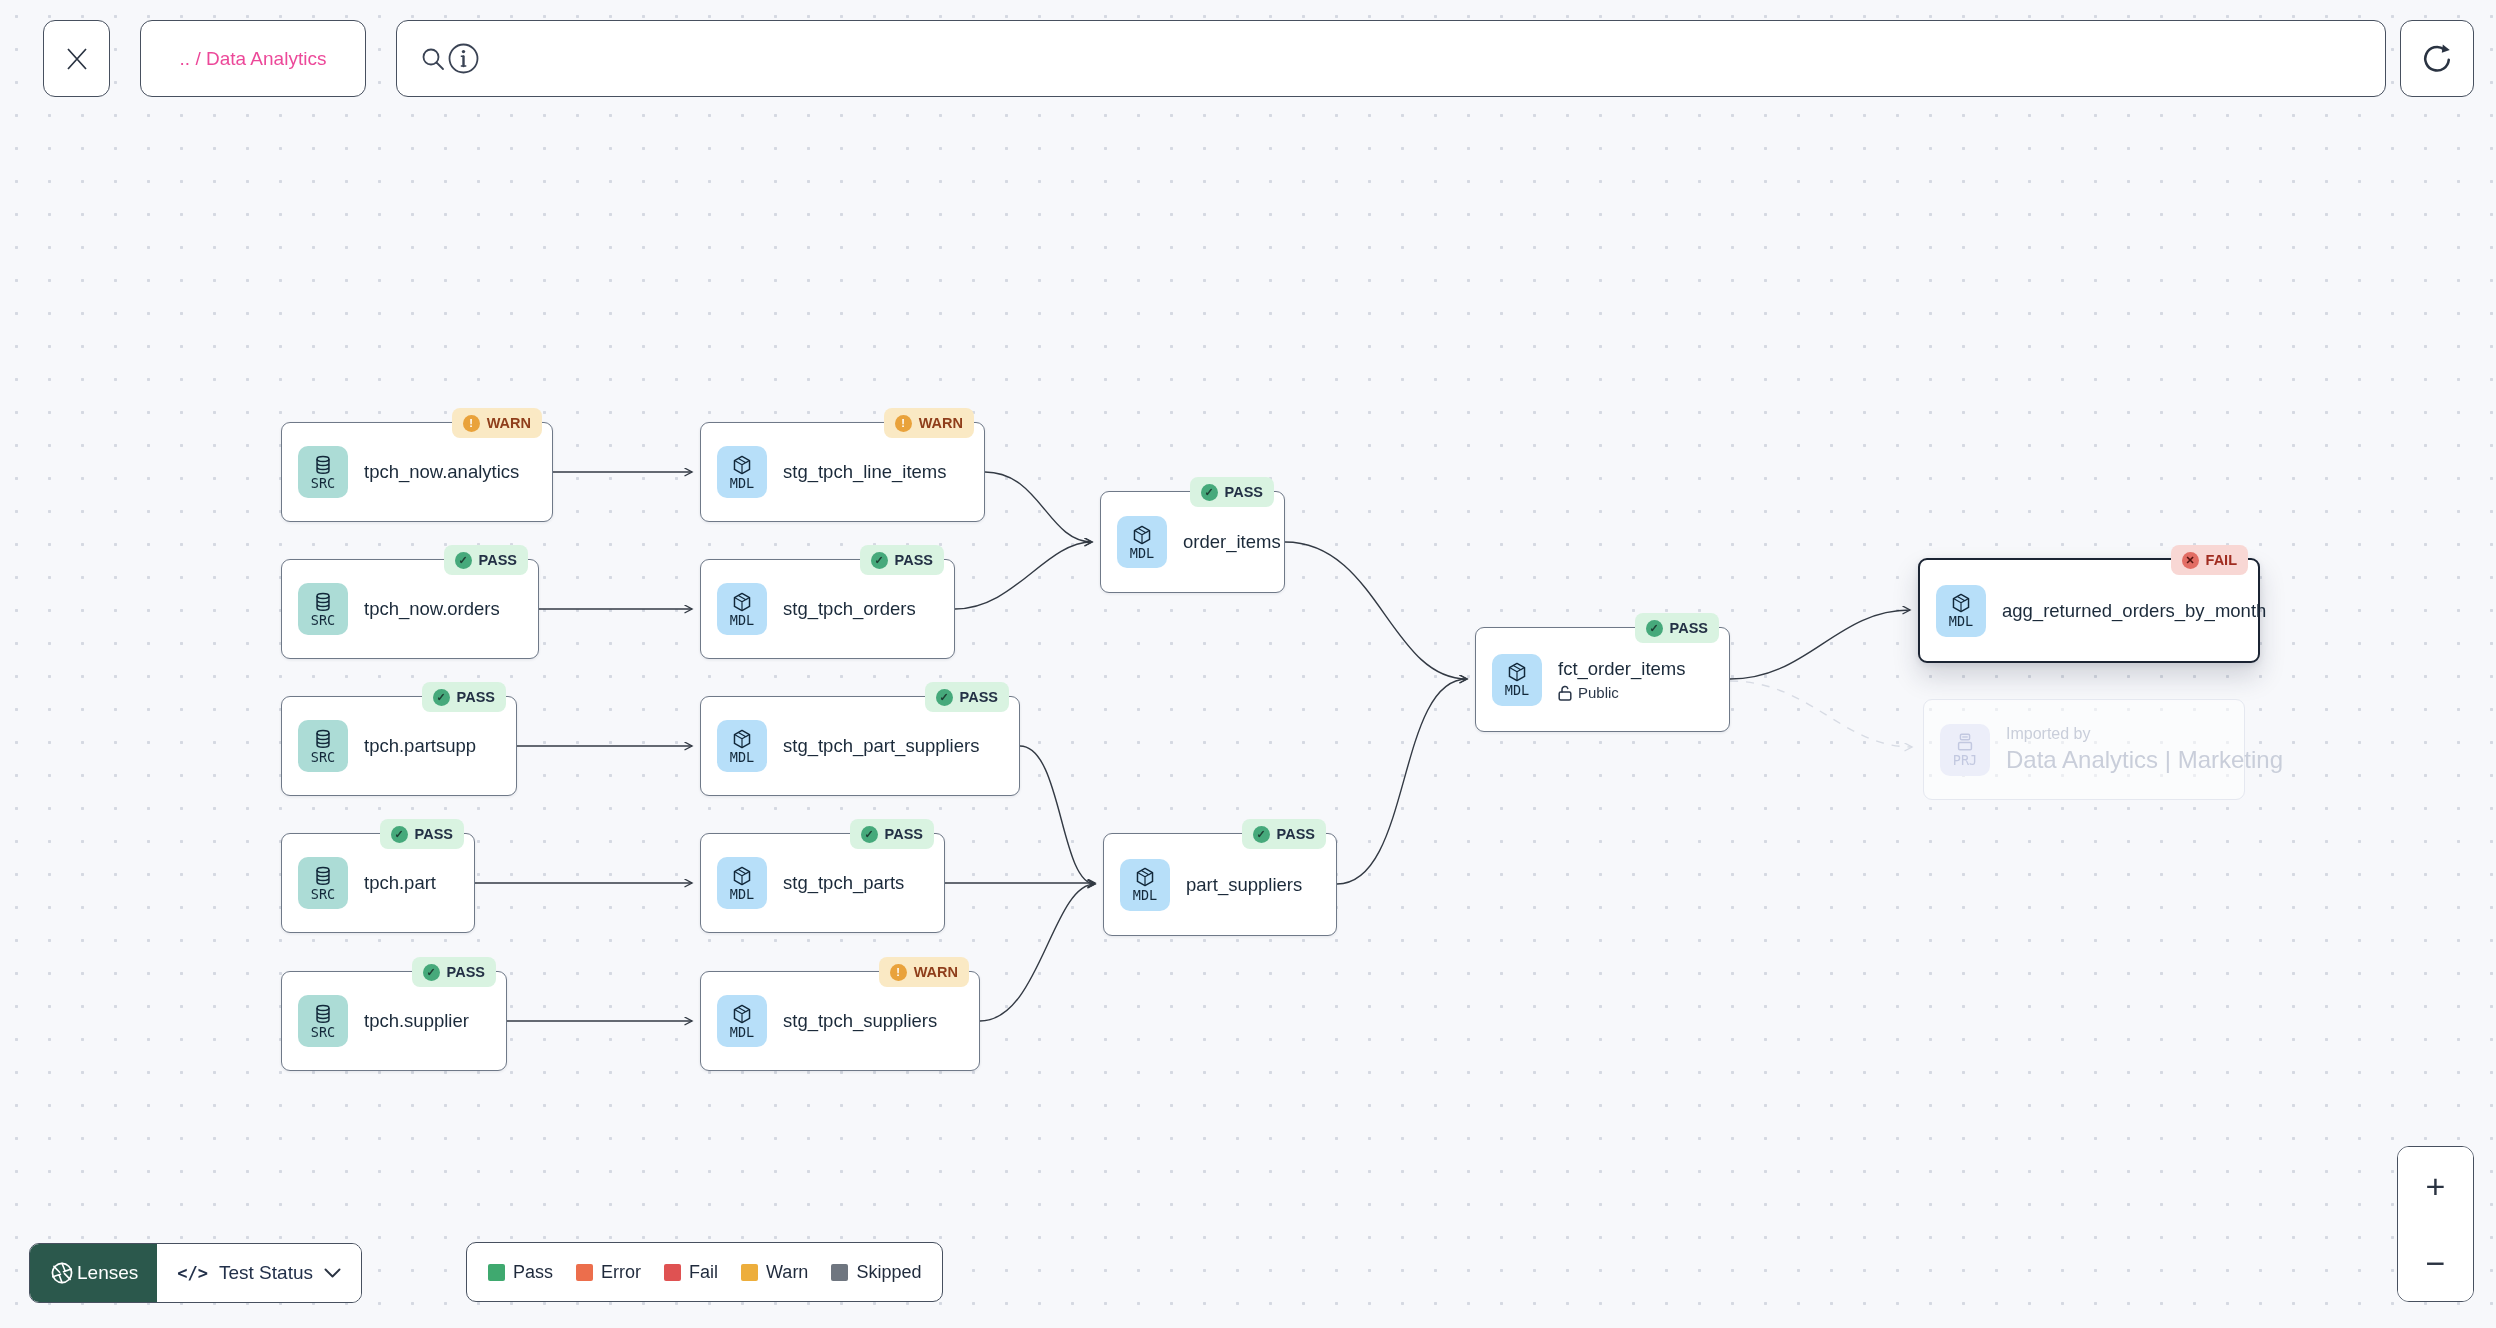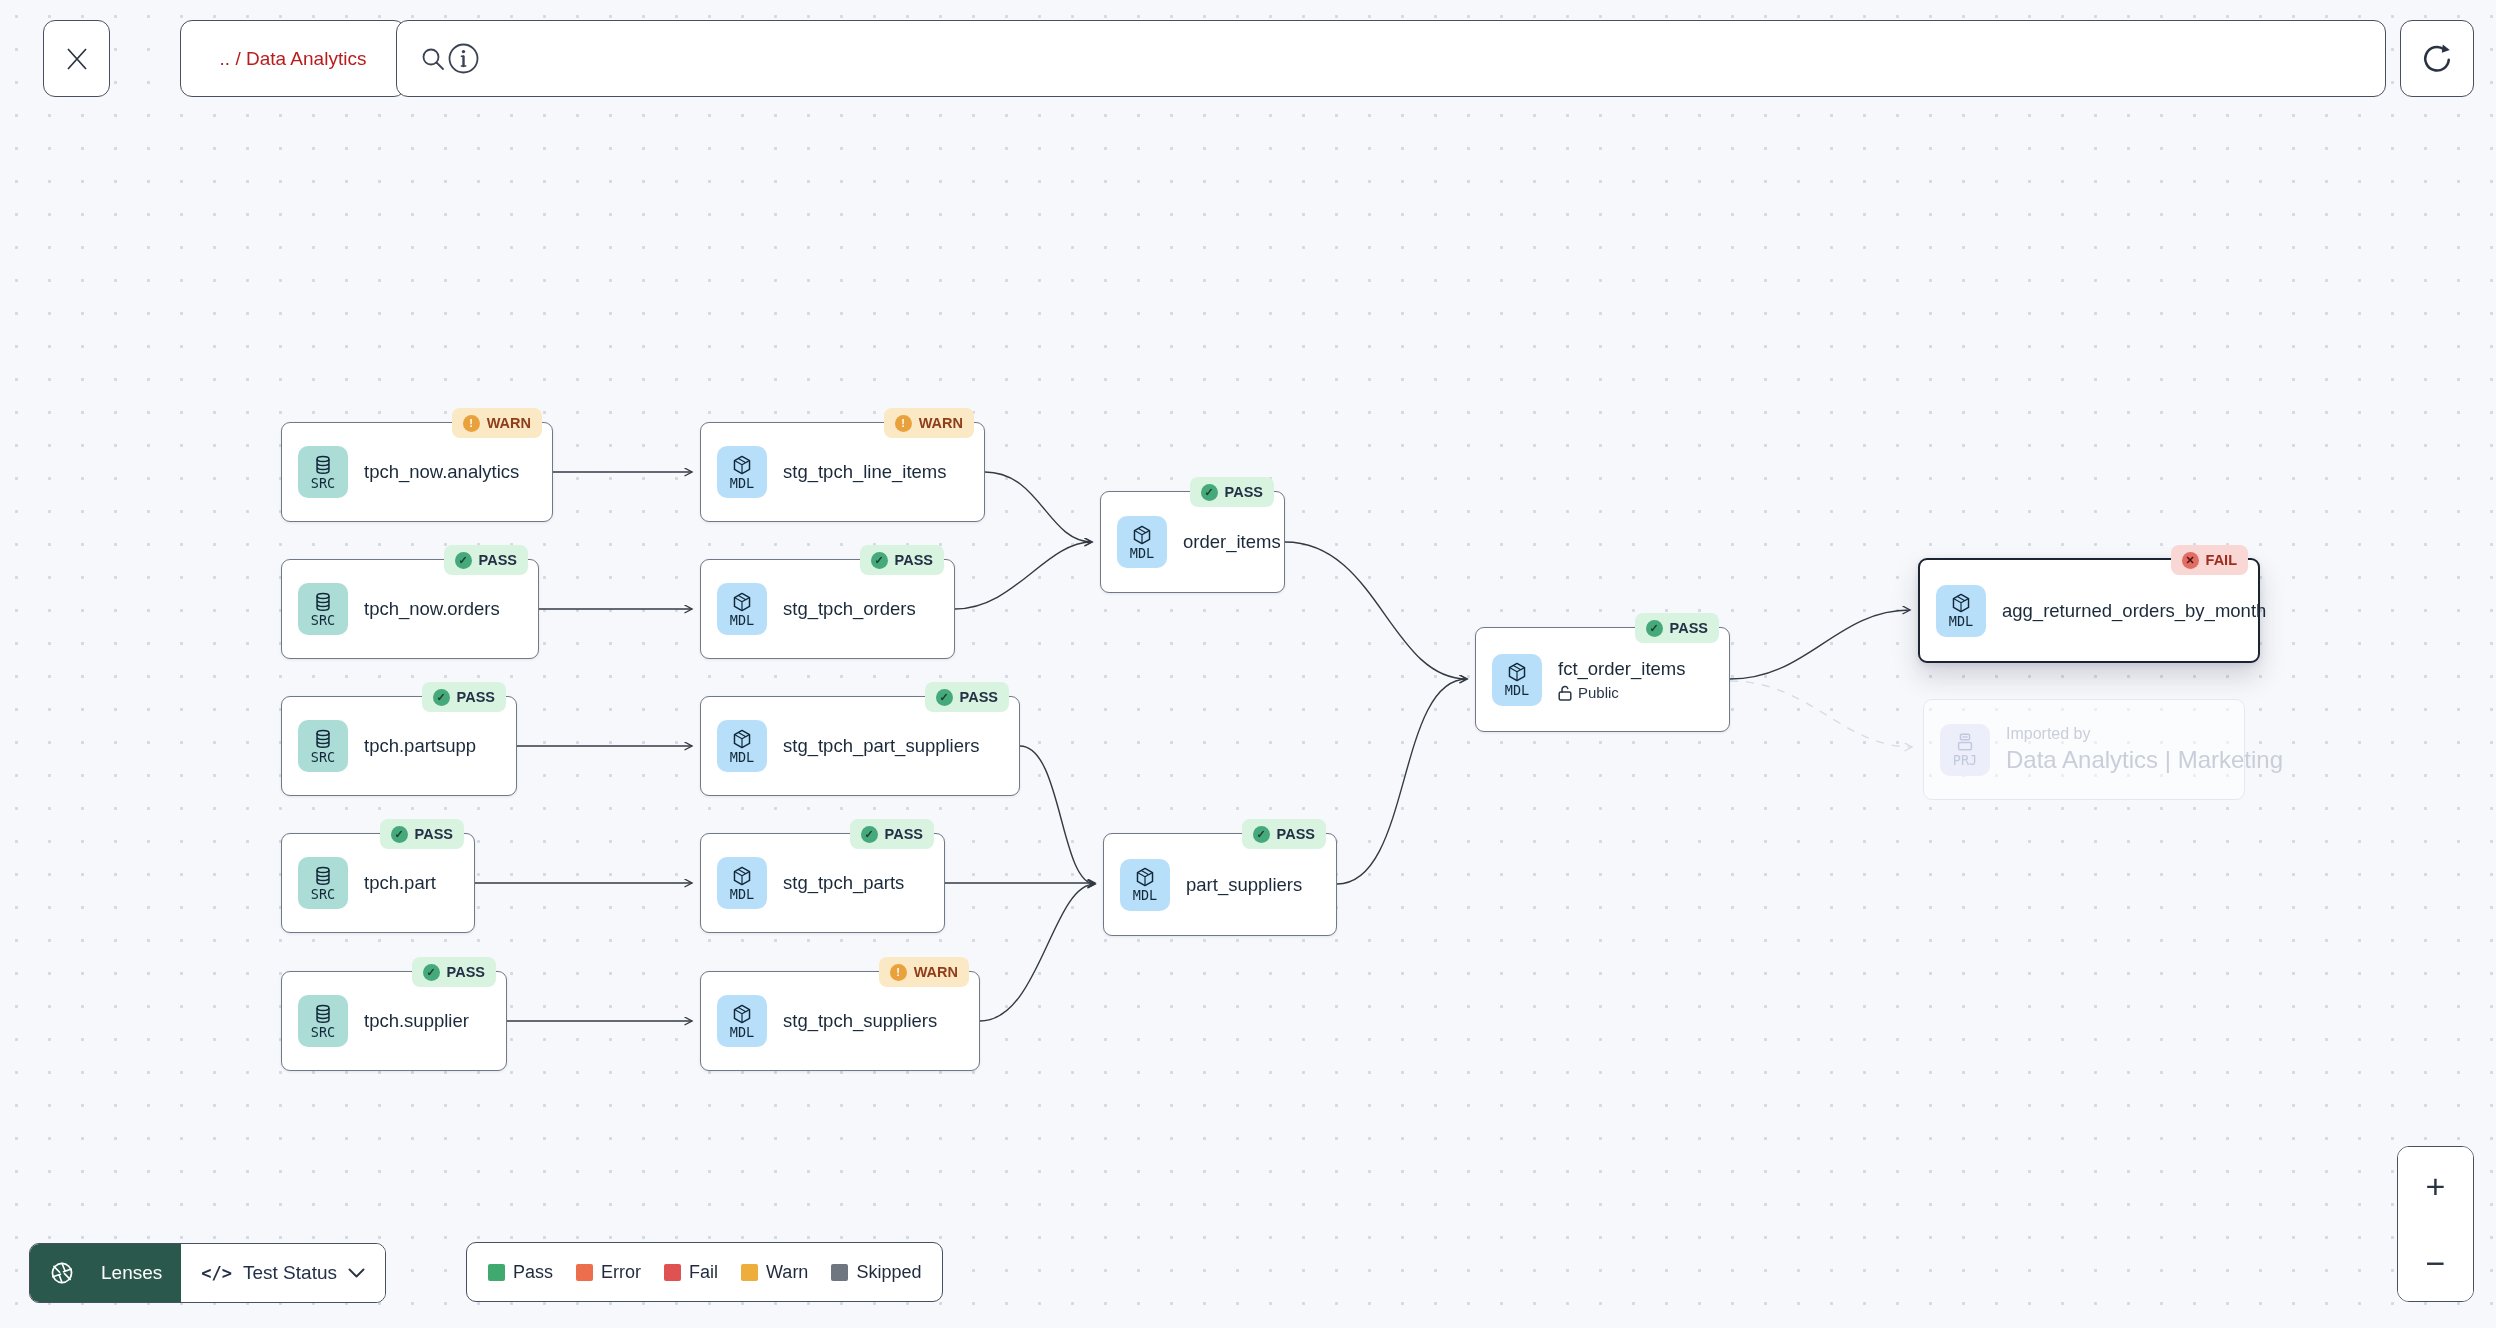--- a/index.html
+++ b/index.html
@@ -12,21 +12,21 @@
     color:#1B2A3A;
     position:relative;
   }
 
   
   .btn {
     position:absolute; background:#fff; border:1.6px solid #47505F; border-radius:12px;
     display:flex; align-items:center; justify-content:center; cursor:pointer;
   }
   #close-btn { left:43px; top:20px; width:67px; height:77px; }
-  #breadcrumb-btn { left:140px; top:20px; width:226px; height:77px; font-size:19px; color:#b91c1c;margin-left:40px; }
+  #breadcrumb-btn { left:140px; top:20px; width:226px; height:77px; font-size:19px; color:#ec4899; }
   #search-box {
     position:absolute; left:396px; top:20px; width:1990px; height:77px;
     background:#fff; border:1.6px solid #47505F; border-radius:12px;
     display:flex; align-items:center; padding:0 26px 0 22px;
   }
   #search-box svg.mag { flex:0 0 auto; }
   #search-input {
     flex:1; border:none; outline:none; background:transparent;
     font-family:"Liberation Sans", sans-serif; font-size:21px; color:#1B2638; margin-left:14px;
   }
@@ -71,21 +71,21 @@
     width:17px; height:17px; border-radius:50%; display:flex; align-items:center; justify-content:center;
     font-size:11px; font-weight:700;
   }
 
   
   #lenses-group {
     position:absolute; left:29px; top:1243px; height:60px; display:flex;
     border:1.6px solid #47505F; border-radius:10px; overflow:hidden; background:#fff;
   }
   #lenses-btn {
-    display:flex; align-items:center; gap:26px; padding:0 19px; background:#2B584C; color:#fff;
+    display:flex; align-items:center; gap:2px; padding:0 19px; background:#2B584C; color:#fff;
     font-size:19px; cursor:pointer;
   }
   #lens-select {
     display:flex; align-items:center; gap:11px; padding:0 20px; background:#fff; color:#22304A;
     font-size:19px; cursor:pointer;
   }
   #lens-select .code { font-family:"DejaVu Sans Mono", monospace; font-size:17px; font-weight:700; color:#22304A; }
 
   #legend-box {
     position:absolute; left:466px; top:1242px; height:60px; background:#fff;

